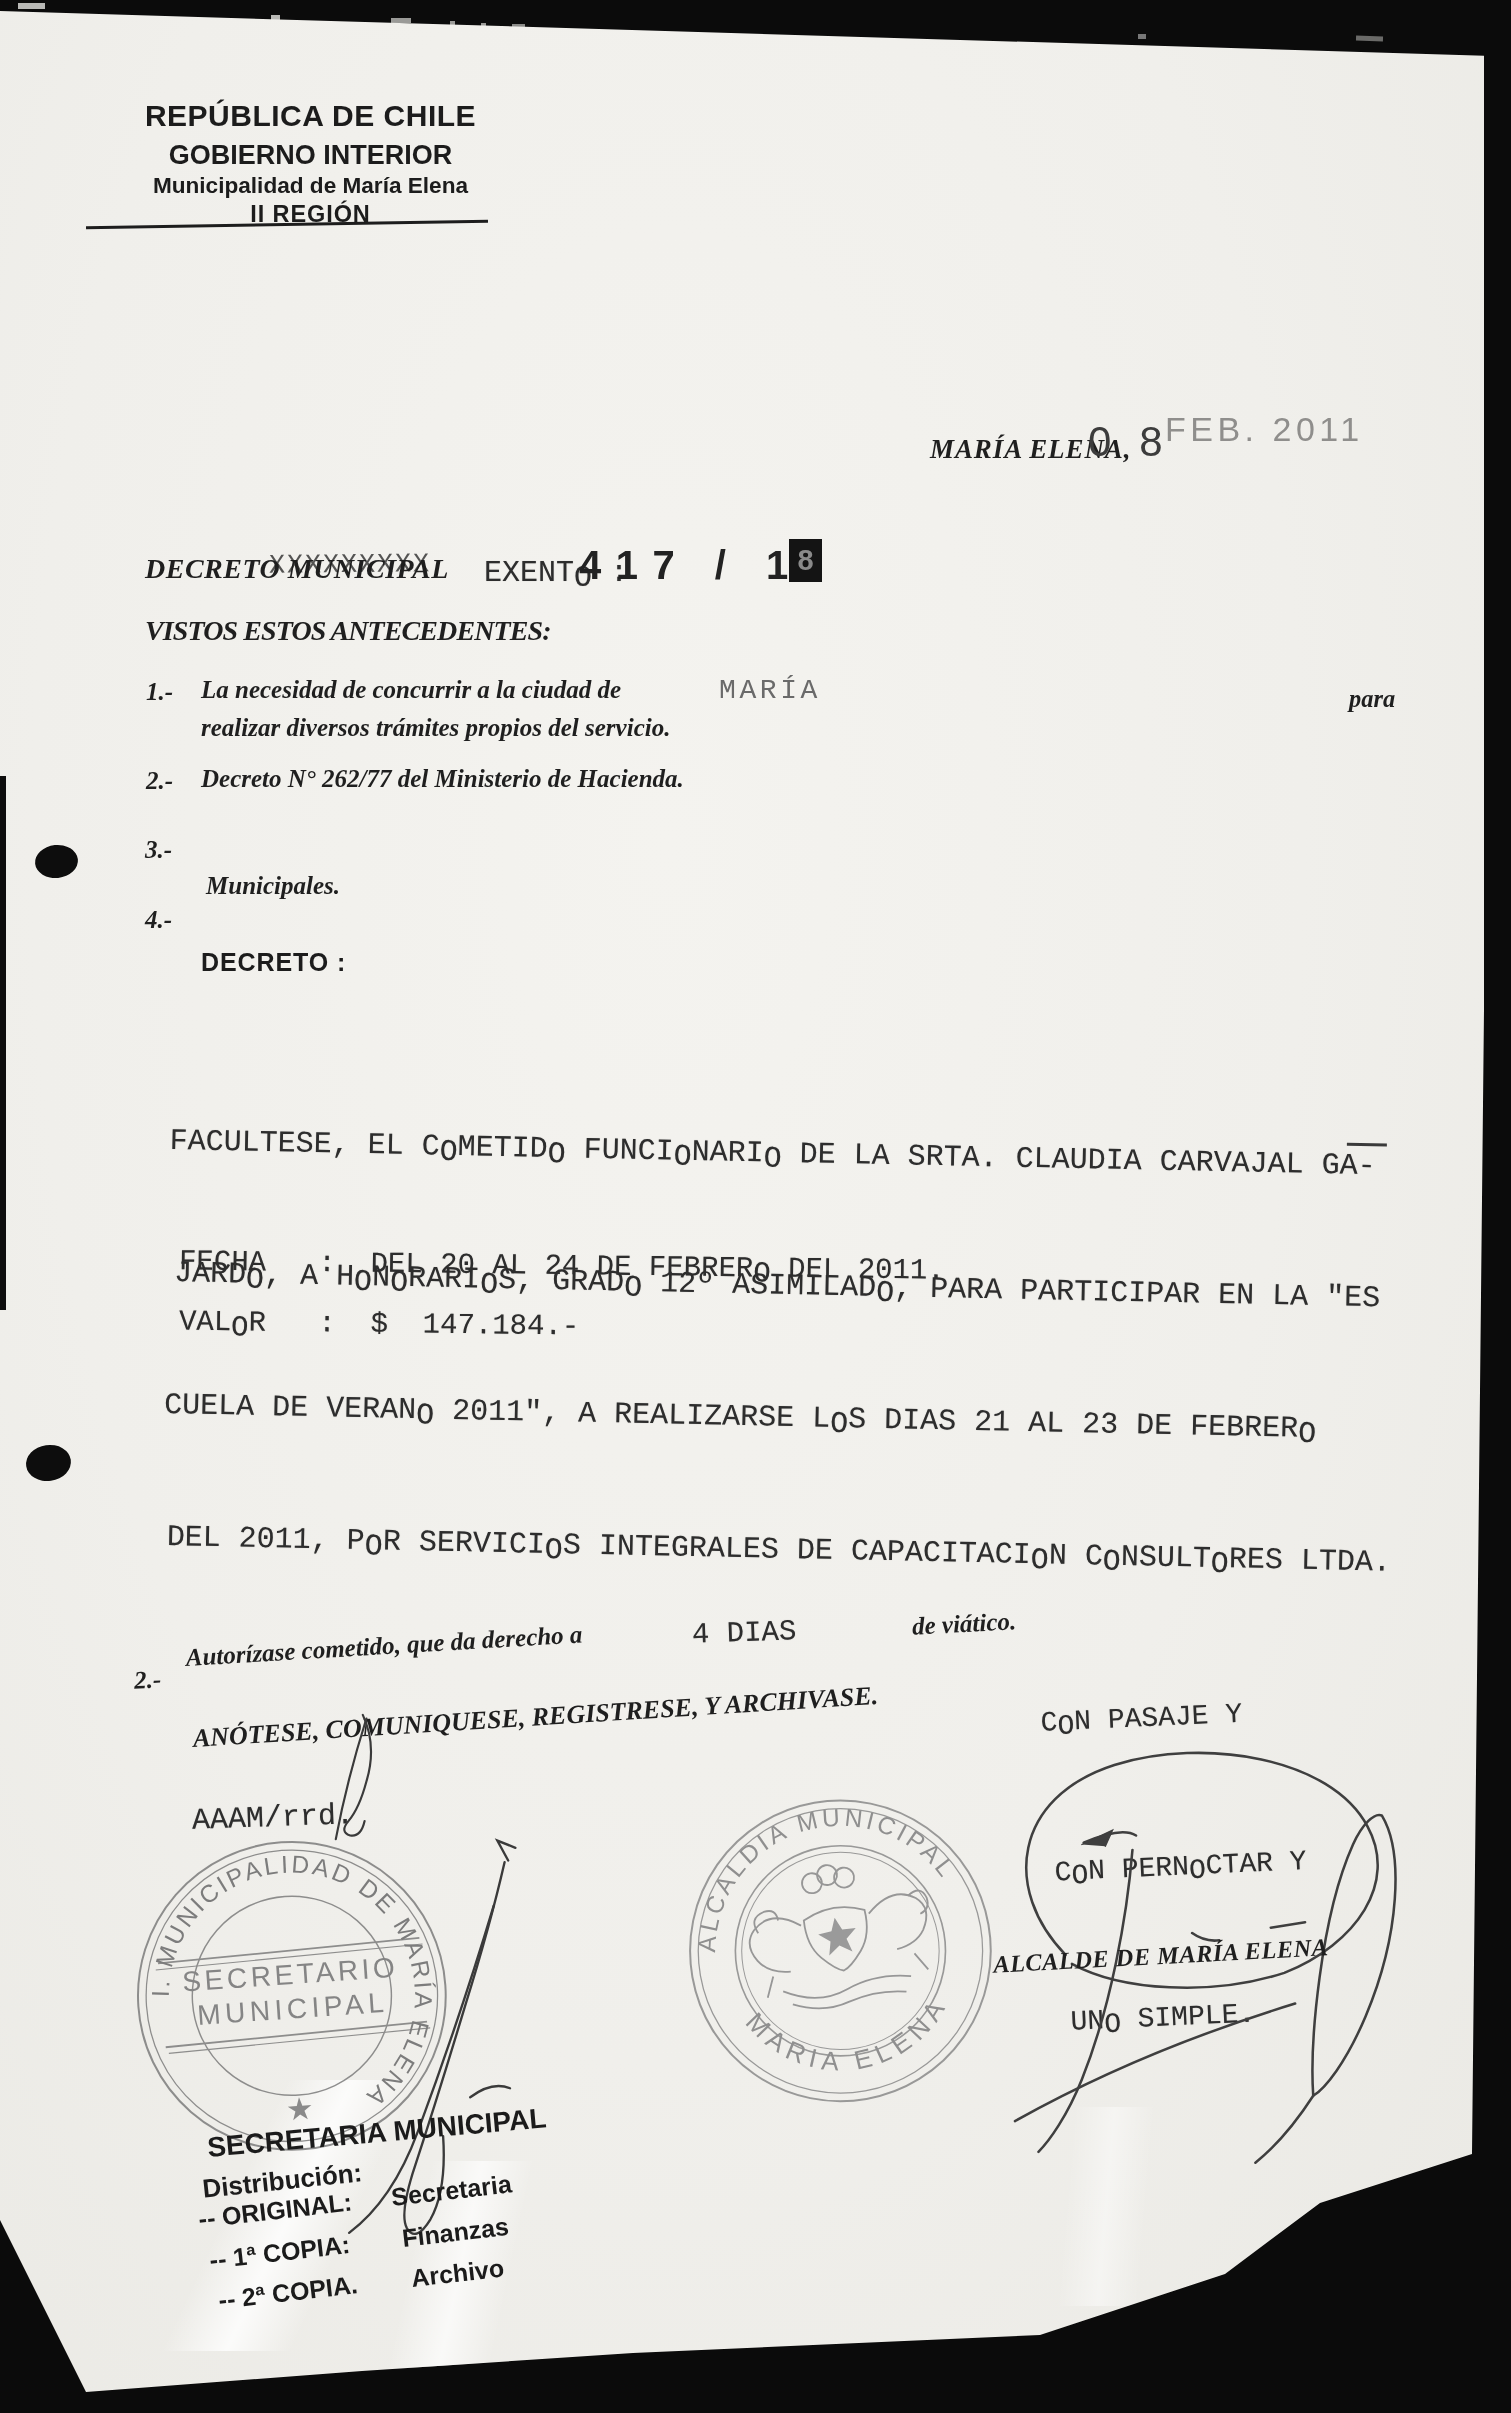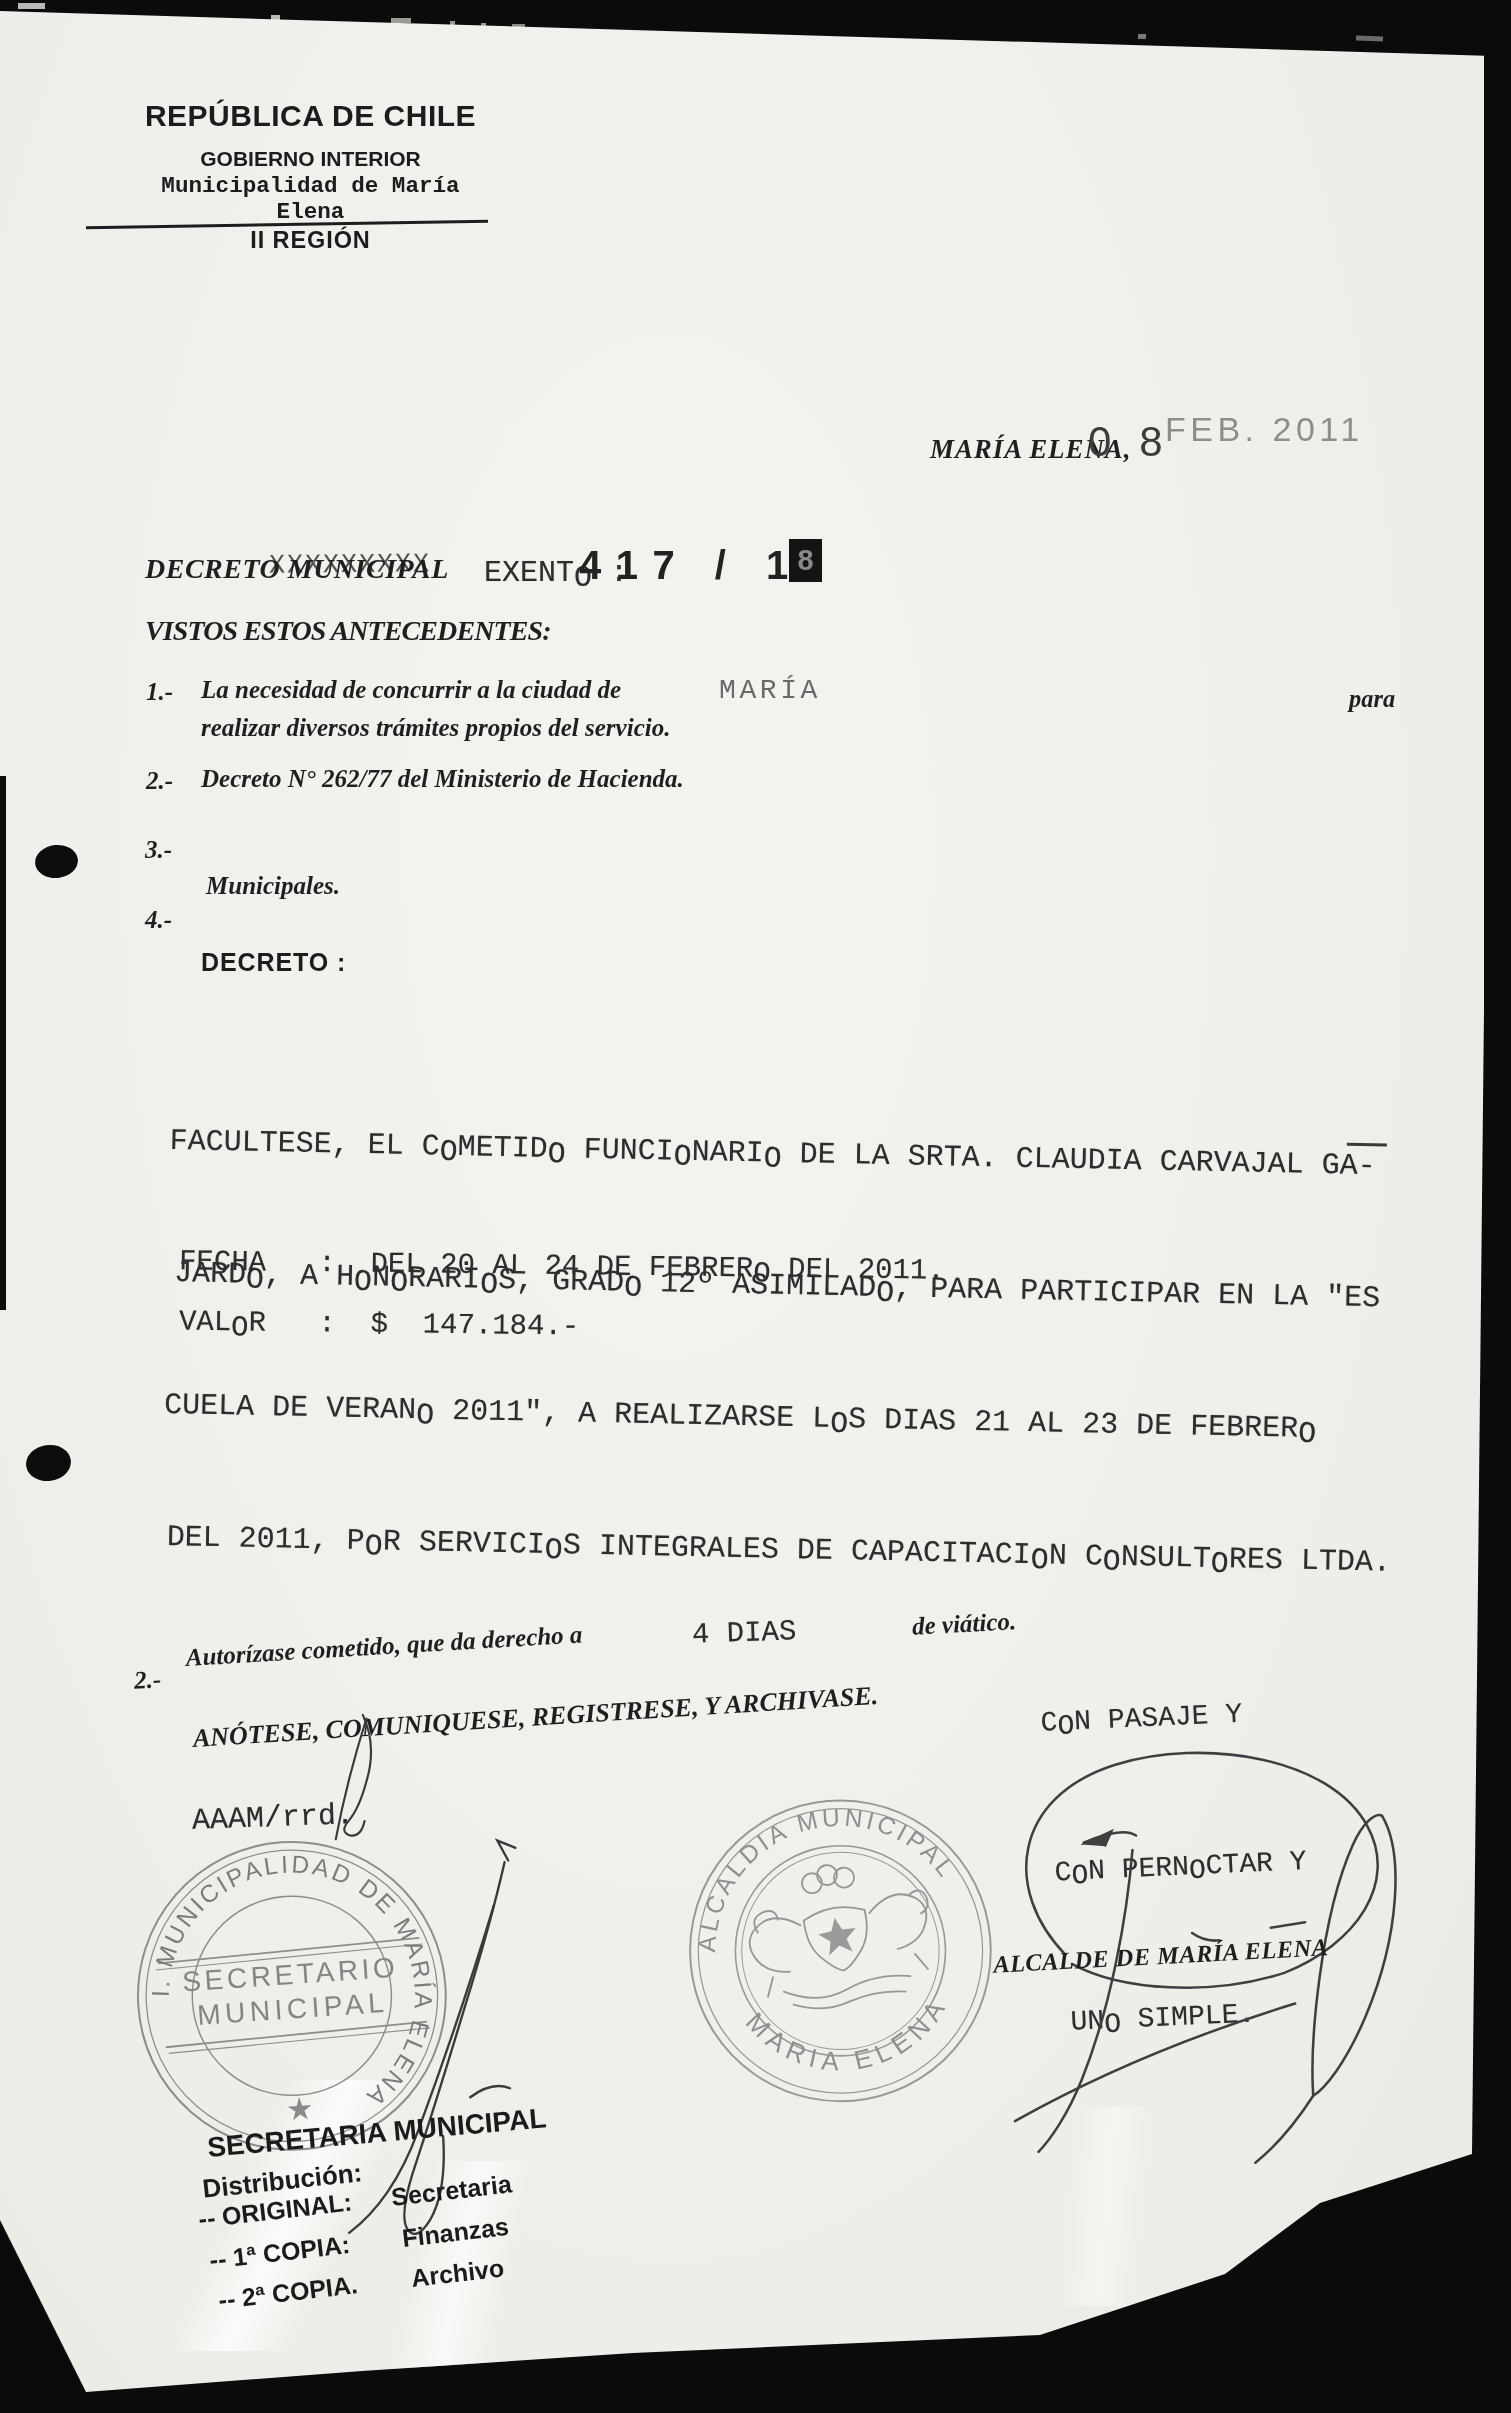--- a/index.html
+++ b/index.html
@@ -13,22 +13,22 @@
   .crease{position:absolute;pointer-events:none;}
   
   .sansb{font-family:"Liberation Sans",sans-serif;font-weight:700;color:#1c1c1c;}
   .serifit{font-family:"Liberation Serif",serif;font-style:italic;font-weight:700;color:#1f1f1f;}
   .typed{font-family:"Liberation Mono",monospace;color:#2d2d2d;white-space:pre;
          text-shadow:0 0 0.9px rgba(40,40,40,.35);}
   .tO{position:relative;top:.16em;display:inline-block;}
   
   #hdr{left:125px;top:99px;text-align:center;width:371px;}
   #hdr .l1{font-size:30px;letter-spacing:0.5px;}
-  #hdr .l2{font-size:21px;margin-top:14px;}
-  #hdr .l3{font-size:22.6px;margin-top:1.8px;font-family:Liberation Mono, monospace;}
+  #hdr .l2{font-size:27px;margin-top:7px;}
+  #hdr .l3{font-size:22.6px;margin-top:1.8px;}
   #hdr .l4{font-size:23.5px;margin-top:1.8px;letter-spacing:0.9px;}
   #hdr-underline{left:86px;top:223px;width:402px;height:2.7px;background:#1d1d1d;transform:rotate(-0.9deg);}
   
   #place{left:930px;top:434px;font-size:27px;letter-spacing:0.9px;}
   #stamp-day{left:1088px;top:418px;font-family:"Liberation Sans",sans-serif;font-weight:400;
              font-size:42px;color:#3c3c3c;letter-spacing:8.1px;}
   #stamp-my{left:1165px;top:410px;font-family:"Liberation Sans",sans-serif;font-weight:400;
             font-size:34px;color:#8f8e8c;letter-spacing:4.5px;}
   
   #decree-title{left:145px;top:553px;font-size:28px;letter-spacing:0.5px;}

